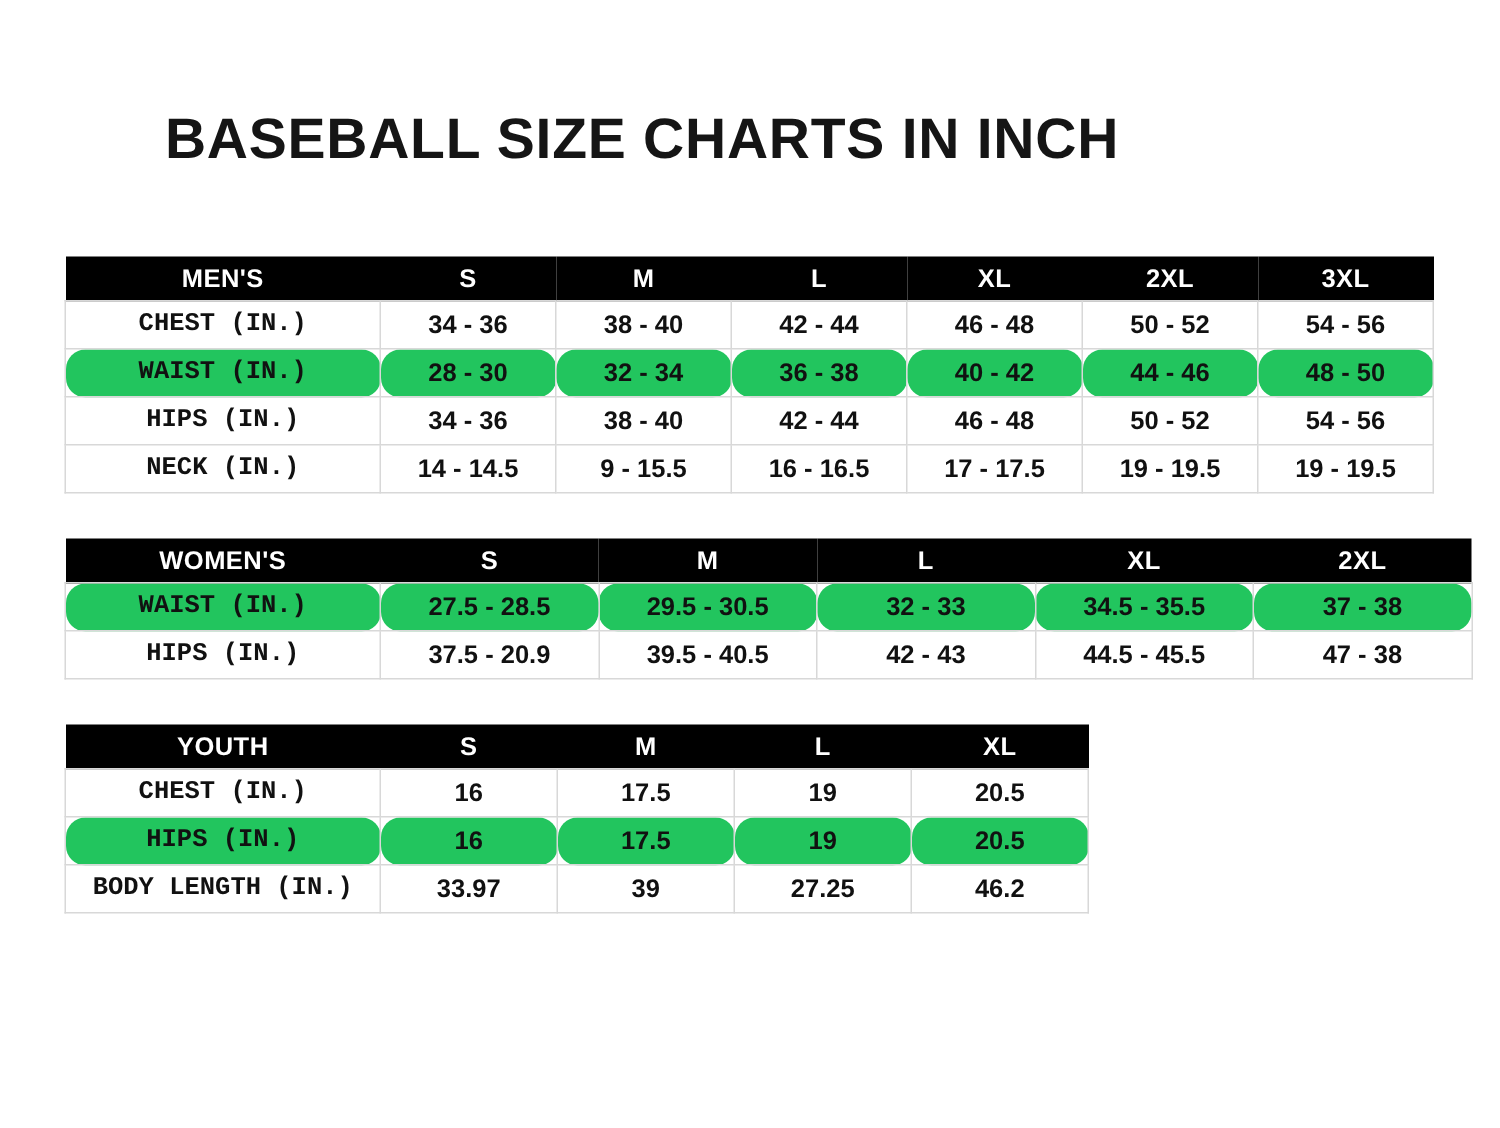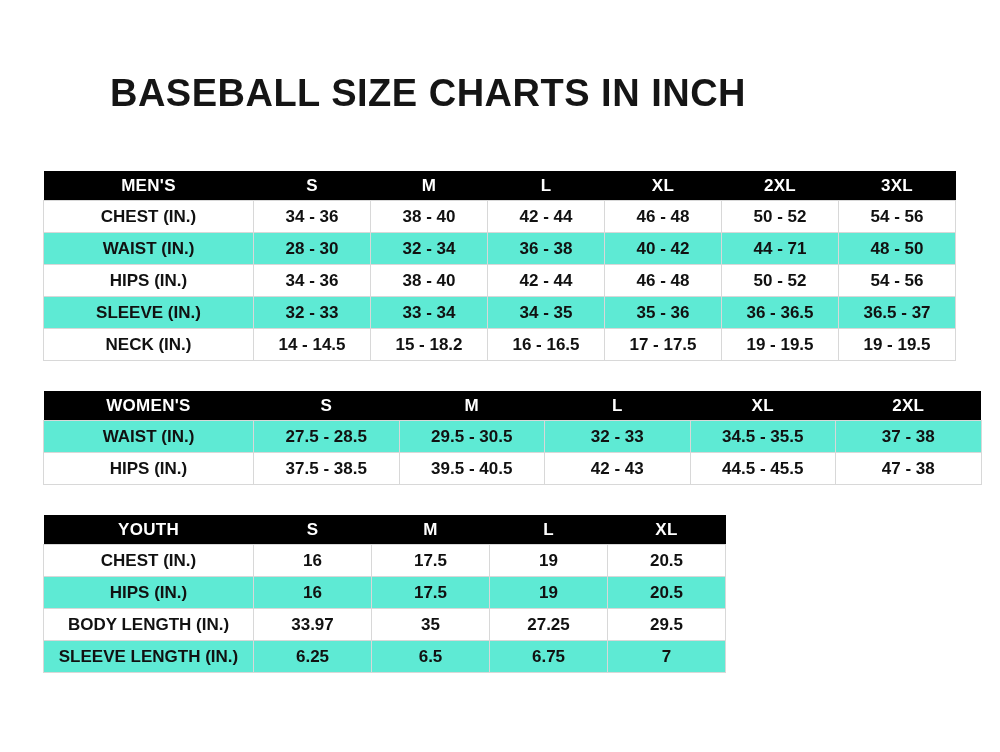--- a/index.html
+++ b/index.html
@@ -68,24 +68,26 @@
     font-size: 17px;
     font-weight: bold;
     text-align: center;
     color: #111111;
     border: 1px solid #d8d8d8;
     padding: 0 4px;
     background: #ffffff;
     white-space: nowrap;
   }
   tbody tr.alt td {
-    background: #5eead4;
+    background: #22c55e;
+    border-radius: 13px;
   }
   tbody td.label-col {
     color: #111111;
+    font-family: Liberation Mono, monospace;
   }
 
   
   table.men col.c0 { width: 210px; }
   table.men col.cx { width: 117px; }
 
   table.women col.c0 { width: 210px; }
   table.women col.cx { width: 145.5px; }
 
   table.youth col.c0 { width: 210px; }
@@ -130,45 +132,36 @@
           <td>46 - 48</td>
           <td>50 - 52</td>
           <td>54 - 56</td>
         </tr>
         <tr class="alt">
           <td class="label-col">WAIST (IN.)</td>
           <td>28 - 30</td>
           <td>32 - 34</td>
           <td>36 - 38</td>
           <td>40 - 42</td>
-          <td>44 - 71</td>
+          <td>44 - 46</td>
           <td>48 - 50</td>
         </tr>
         <tr>
           <td class="label-col">HIPS (IN.)</td>
           <td>34 - 36</td>
           <td>38 - 40</td>
           <td>42 - 44</td>
           <td>46 - 48</td>
           <td>50 - 52</td>
           <td>54 - 56</td>
         </tr>
-        <tr class="alt">
-          <td class="label-col">SLEEVE (IN.)</td>
-          <td>32 - 33</td>
-          <td>33 - 34</td>
-          <td>34 - 35</td>
-          <td>35 - 36</td>
-          <td>36 - 36.5</td>
-          <td>36.5 - 37</td>
-        </tr>
         <tr>
           <td class="label-col">NECK (IN.)</td>
           <td>14 - 14.5</td>
-          <td>15 - 18.2</td>
+          <td>9 - 15.5</td>
           <td>16 - 16.5</td>
           <td>17 - 17.5</td>
           <td>19 - 19.5</td>
           <td>19 - 19.5</td>
         </tr>
       </tbody>
     </table>
 
     <table class="women">
       <colgroup>
@@ -193,21 +186,21 @@
         <tr class="alt">
           <td class="label-col">WAIST (IN.)</td>
           <td>27.5 - 28.5</td>
           <td>29.5 - 30.5</td>
           <td>32 - 33</td>
           <td>34.5 - 35.5</td>
           <td>37 - 38</td>
         </tr>
         <tr>
           <td class="label-col">HIPS (IN.)</td>
-          <td>37.5 - 38.5</td>
+          <td>37.5 - 20.9</td>
           <td>39.5 - 40.5</td>
           <td>42 - 43</td>
           <td>44.5 - 45.5</td>
           <td>47 - 38</td>
         </tr>
       </tbody>
     </table>
 
     <table class="youth">
       <colgroup>
@@ -237,28 +230,21 @@
         <tr class="alt">
           <td class="label-col">HIPS (IN.)</td>
           <td>16</td>
           <td>17.5</td>
           <td>19</td>
           <td>20.5</td>
         </tr>
         <tr>
           <td class="label-col">BODY LENGTH (IN.)</td>
           <td>33.97</td>
-          <td>35</td>
+          <td>39</td>
           <td>27.25</td>
-          <td>29.5</td>
-        </tr>
-        <tr class="alt">
-          <td class="label-col">SLEEVE LENGTH (IN.)</td>
-          <td>6.25</td>
-          <td>6.5</td>
-          <td>6.75</td>
-          <td>7</td>
+          <td>46.2</td>
         </tr>
       </tbody>
     </table>
 
   </div>
 </div>
 
 </body></html>

